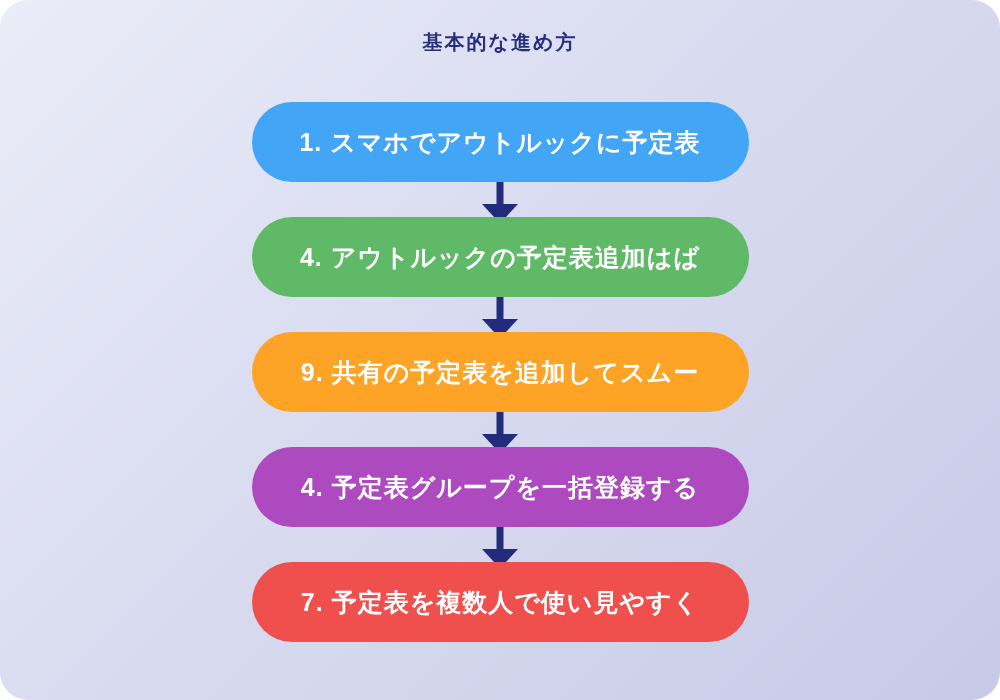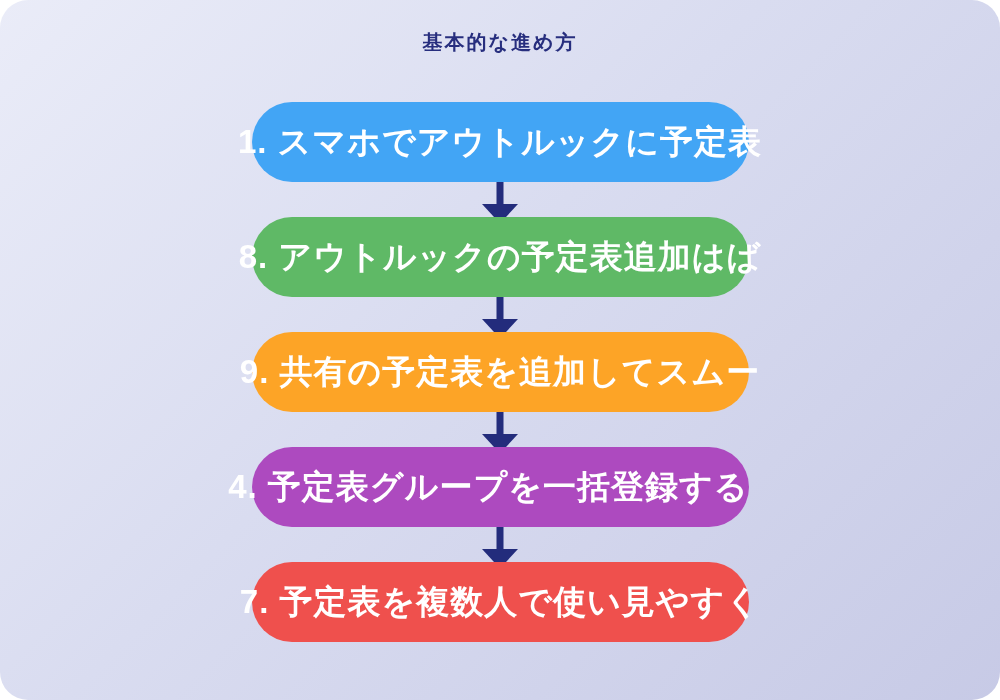--- a/index.html
+++ b/index.html
@@ -37,21 +37,21 @@
   .pill {
     width: 497px;
     height: 80px;
     border-radius: 999px;
     display: flex;
     align-items: center;
     justify-content: center;
   }
   .pill-label {
     color: #ffffff;
-    font-size: 33px;
+    font-size: 25px;
     font-weight: 700;
     letter-spacing: 1px;
     white-space: nowrap;
   }
   .arrow {
     display: block;
     width: 44px;
     height: 35px;
   }
 </style>
@@ -67,38 +67,38 @@
     <div class="pill" style="background: rgb(66, 165, 245);">
       <span class="pill-label">1. スマホでアウトルックに予定表</span>
     </div>
 
     <svg class="arrow" viewBox="0 0 44 35" aria-hidden="true" style="color: rgb(35, 44, 124);">
       <rect x="18.5" y="0" width="7" height="23" fill="currentColor"></rect>
       <polygon points="4,22 40,22 28,35 16,35" fill="currentColor"></polygon>
     </svg>
 
     <div class="pill" style="background: rgb(95, 185, 102);">
-      <span class="pill-label">8. アウトルックの予定表追加はば</span>
+      <span class="pill-label">4. アウトルックの予定表追加はば</span>
     </div>
 
     <svg class="arrow" viewBox="0 0 44 35" aria-hidden="true" style="color: rgb(35, 44, 124);">
       <rect x="18.5" y="0" width="7" height="23" fill="currentColor"></rect>
       <polygon points="4,22 40,22 28,35 16,35" fill="currentColor"></polygon>
     </svg>
 
     <div class="pill" style="background: rgb(253, 164, 38);">
       <span class="pill-label">9. 共有の予定表を追加してスムー</span>
     </div>
 
     <svg class="arrow" viewBox="0 0 44 35" aria-hidden="true" style="color: rgb(35, 44, 124);">
       <rect x="18.5" y="0" width="7" height="23" fill="currentColor"></rect>
       <polygon points="4,22 40,22 28,35 16,35" fill="currentColor"></polygon>
     </svg>
 
-    <div class="pill" style="background: rgb(173, 74, 191); justify-content: flex-end;">
+    <div class="pill" style="background: rgb(173, 74, 191);">
       <span class="pill-label">4. 予定表グループを一括登録する</span>
     </div>
 
     <svg class="arrow" viewBox="0 0 44 35" aria-hidden="true" style="color: rgb(35, 44, 124);">
       <rect x="18.5" y="0" width="7" height="23" fill="currentColor"></rect>
       <polygon points="4,22 40,22 28,35 16,35" fill="currentColor"></polygon>
     </svg>
 
     <div class="pill" style="background: rgb(239, 80, 77);">
       <span class="pill-label">7. 予定表を複数人で使い見やすく</span>

